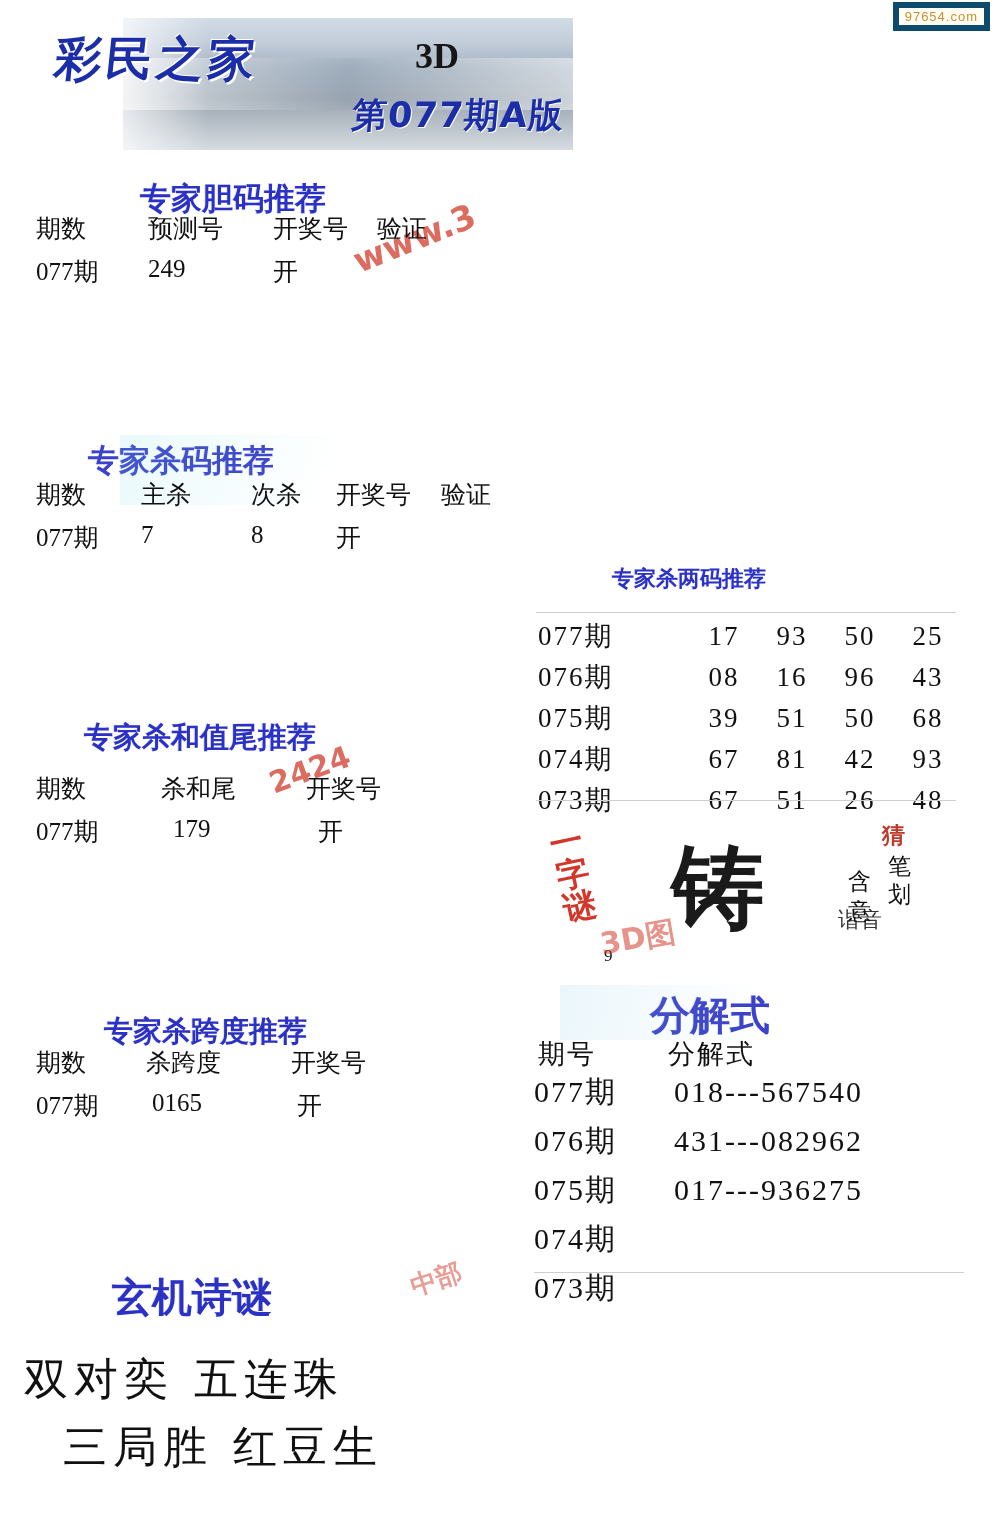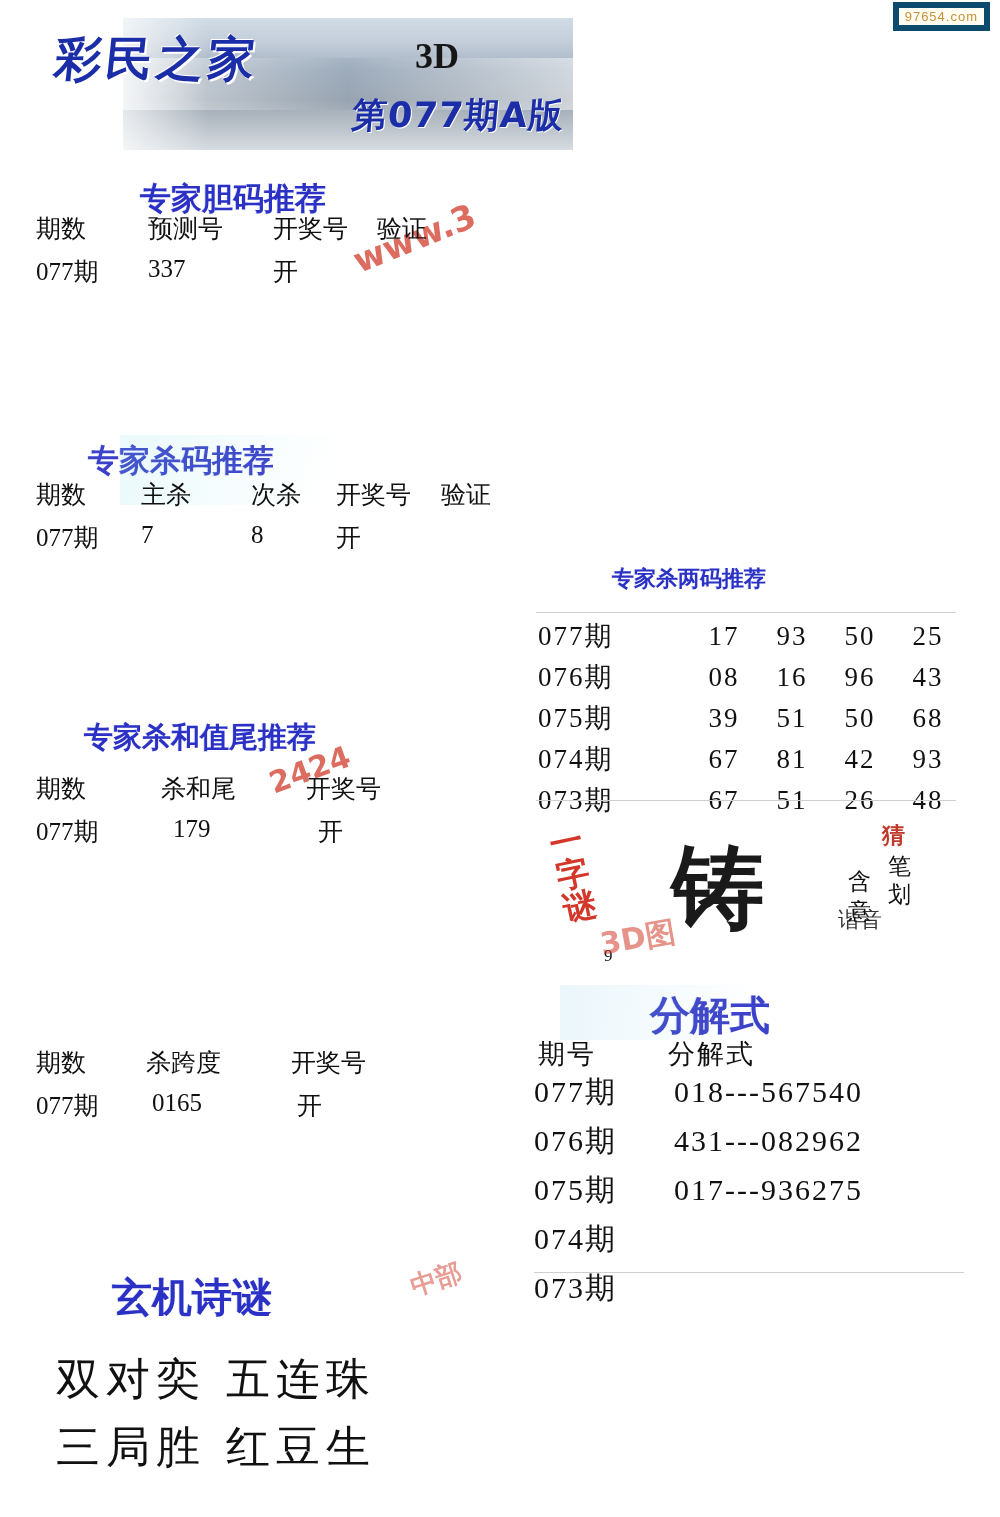--- a/index.html
+++ b/index.html
@@ -128,21 +128,21 @@
     text-shadow:1px 1px 0 #fff;
   }
   .cai{position:absolute;left:882px;top:820px;font-size:23px;color:#c0392b;font-weight:bold;font-family:"DejaVu Sans",sans-serif;}
   .bihua{position:absolute;left:888px;top:852px;font-size:23px;color:#111;font-family:"DejaVu Sans",sans-serif;line-height:28px;}
   .hanyi{position:absolute;left:848px;top:866px;font-size:23px;color:#111;font-family:"DejaVu Sans",sans-serif;line-height:30px;}
   .xieyin{position:absolute;left:838px;top:905px;font-size:22px;color:#111;font-family:Liberation Serif, serif;opacity:.85;}
   .num9{position:absolute;left:604px;top:946px;font-size:17px;color:#111;font-family:"Liberation Serif",serif;}
 
   
   .poem{
-    position:absolute;left:56px;
+    position:absolute;left:24px;
     font-size:44px;letter-spacing:6px;
     font-family:"DejaVu Sans", sans-serif;
     color:#111;
     white-space:nowrap;
   }
 
   
   .para{
     position:absolute;left:534px;top:1292px;width:430px;
     font-size:24px;line-height:37px;
@@ -177,21 +177,21 @@
 
   <div class="tbl" style="left:36px;top:212px;">
     <div class="row">
       <div class="hdr" style="width:112px">期数</div>
       <div class="hdr" style="width:125px">预测号</div>
       <div class="hdr" style="width:104px">开奖号</div>
       <div class="hdr" style="width:80px">验证</div>
     </div>
     <div class="row" style="margin-top:10px">
       <div class="val" style="width:112px">077期</div>
-      <div class="val" style="width:125px">337</div>
+      <div class="val" style="width:125px">249</div>
       <div class="val" style="width:104px">开</div>
       <div class="val" style="width:80px"></div>
     </div>
   </div>
 
   <div class="banner" style="left:88px;top:440px;font-size:31px;opacity:.92;">专家杀码推荐</div>
   <div class="scribble" style="left:120px;top:435px;width:300px;height:70px;background:linear-gradient(110deg,rgba(120,220,230,.28),rgba(255,255,255,0) 70%);"></div>
 
   <div class="tbl" style="left:36px;top:478px;">
     <div class="row">
@@ -270,20 +270,21 @@
 
   <div class="riddle">一<br>字<br>谜</div>
   <div class="zhu">铸</div>
   <div class="cai">猜</div>
   <div class="bihua">笔<br>划</div>
   <div class="hanyi">含<br>意</div>
   <div class="xieyin">谐音</div>
   <div class="num9">9</div>
   <div class="redwm" style="left:600px;top:918px;font-size:30px;transform:rotate(-10deg);opacity:.55;">3D图</div>
 
+  <div class="banner" style="left:104px;top:1012px;font-size:29px;">专家杀跨度推荐</div>
 
   <div class="tbl" style="left:36px;top:1046px;">
     <div class="row">
       <div class="hdr" style="width:110px">期数</div>
       <div class="hdr" style="width:145px">杀跨度</div>
       <div class="hdr" style="width:110px">开奖号</div>
     </div>
     <div class="row" style="margin-top:10px">
       <div class="val" style="width:110px">077期</div>
       <div class="val" style="width:145px;padding-left:6px">0165</div>
@@ -320,16 +321,16 @@
     <div class="lrow" style="margin-bottom:8px">
       <div style="width:140px">073期</div>
     </div>
   </div>
   <div class="hairline" style="left:534px;top:1272px;width:430px;"></div>
 
   <div class="banner" style="left:112px;top:1270px;font-size:40px;">玄机诗谜</div>
   <div class="redwm" style="left:410px;top:1262px;font-size:26px;transform:rotate(-18deg);opacity:.5;">中部</div>
 
   <div class="poem" style="top:1350px;">双对奕  五连珠</div>
-  <div class="poem" style="top:1418px;">三局胜  红豆生</div>
+  <div class="poem" style="top:1418px;margin-left:39px;">三局胜  红豆生</div>
 
 
 </div>
 
 </body></html>

